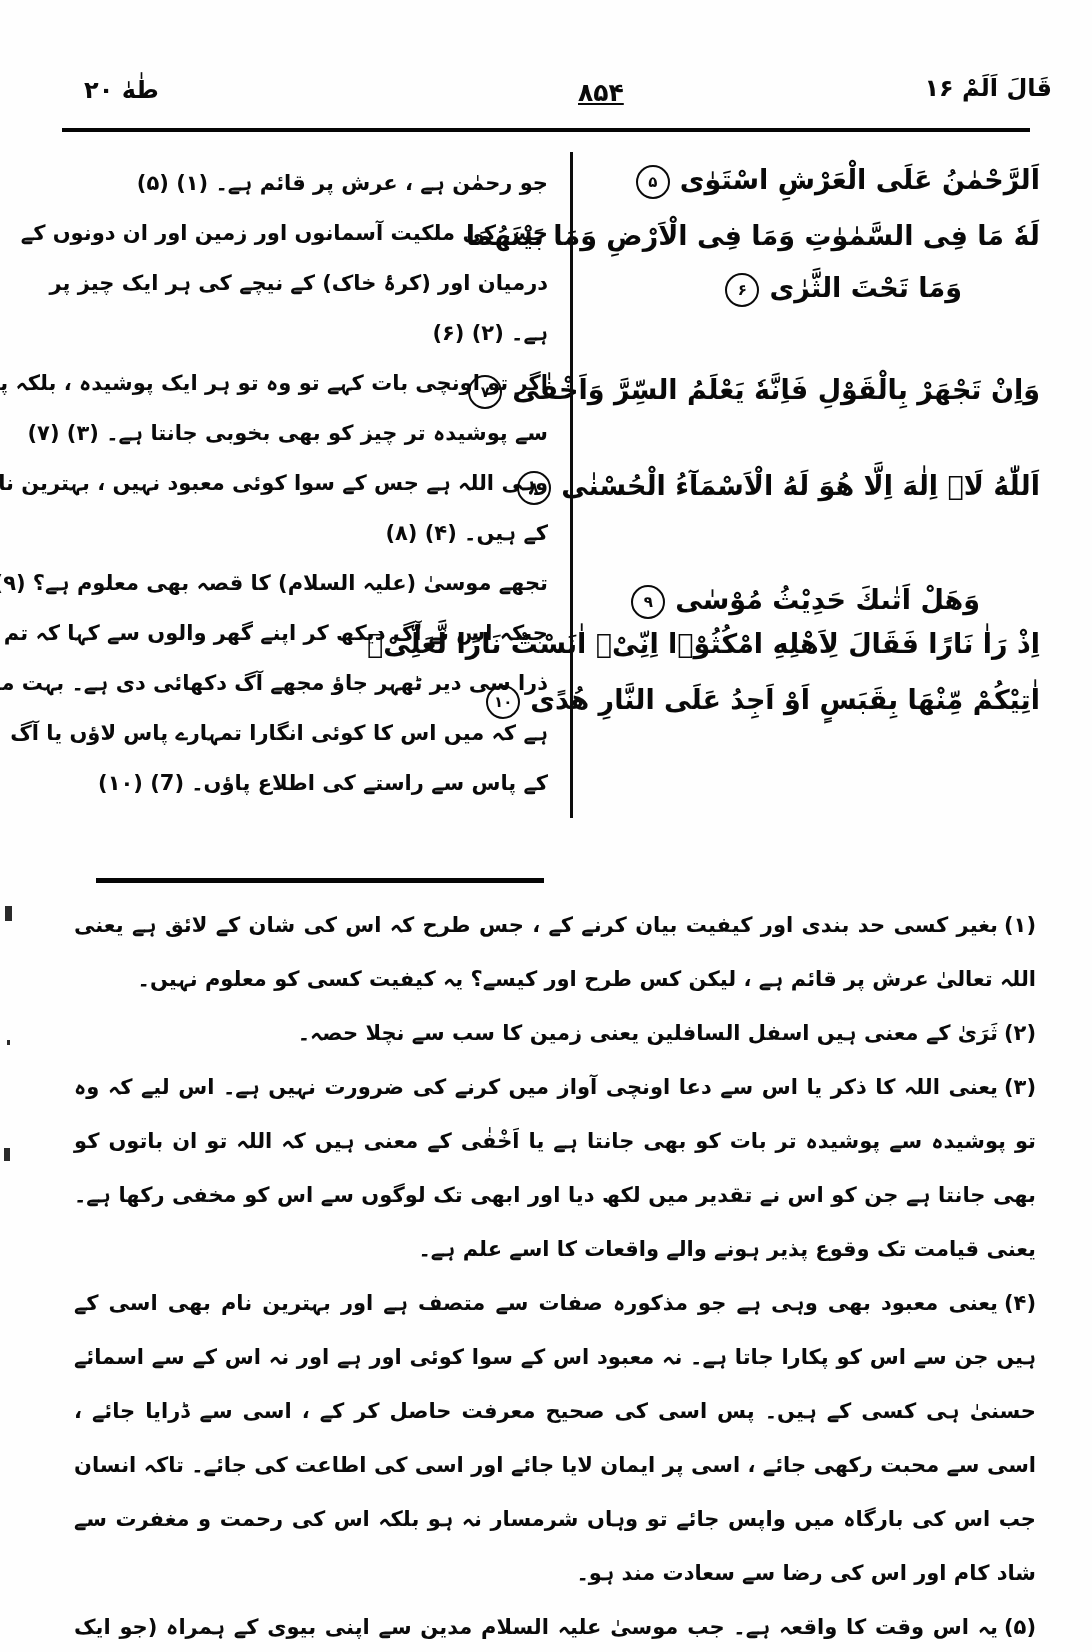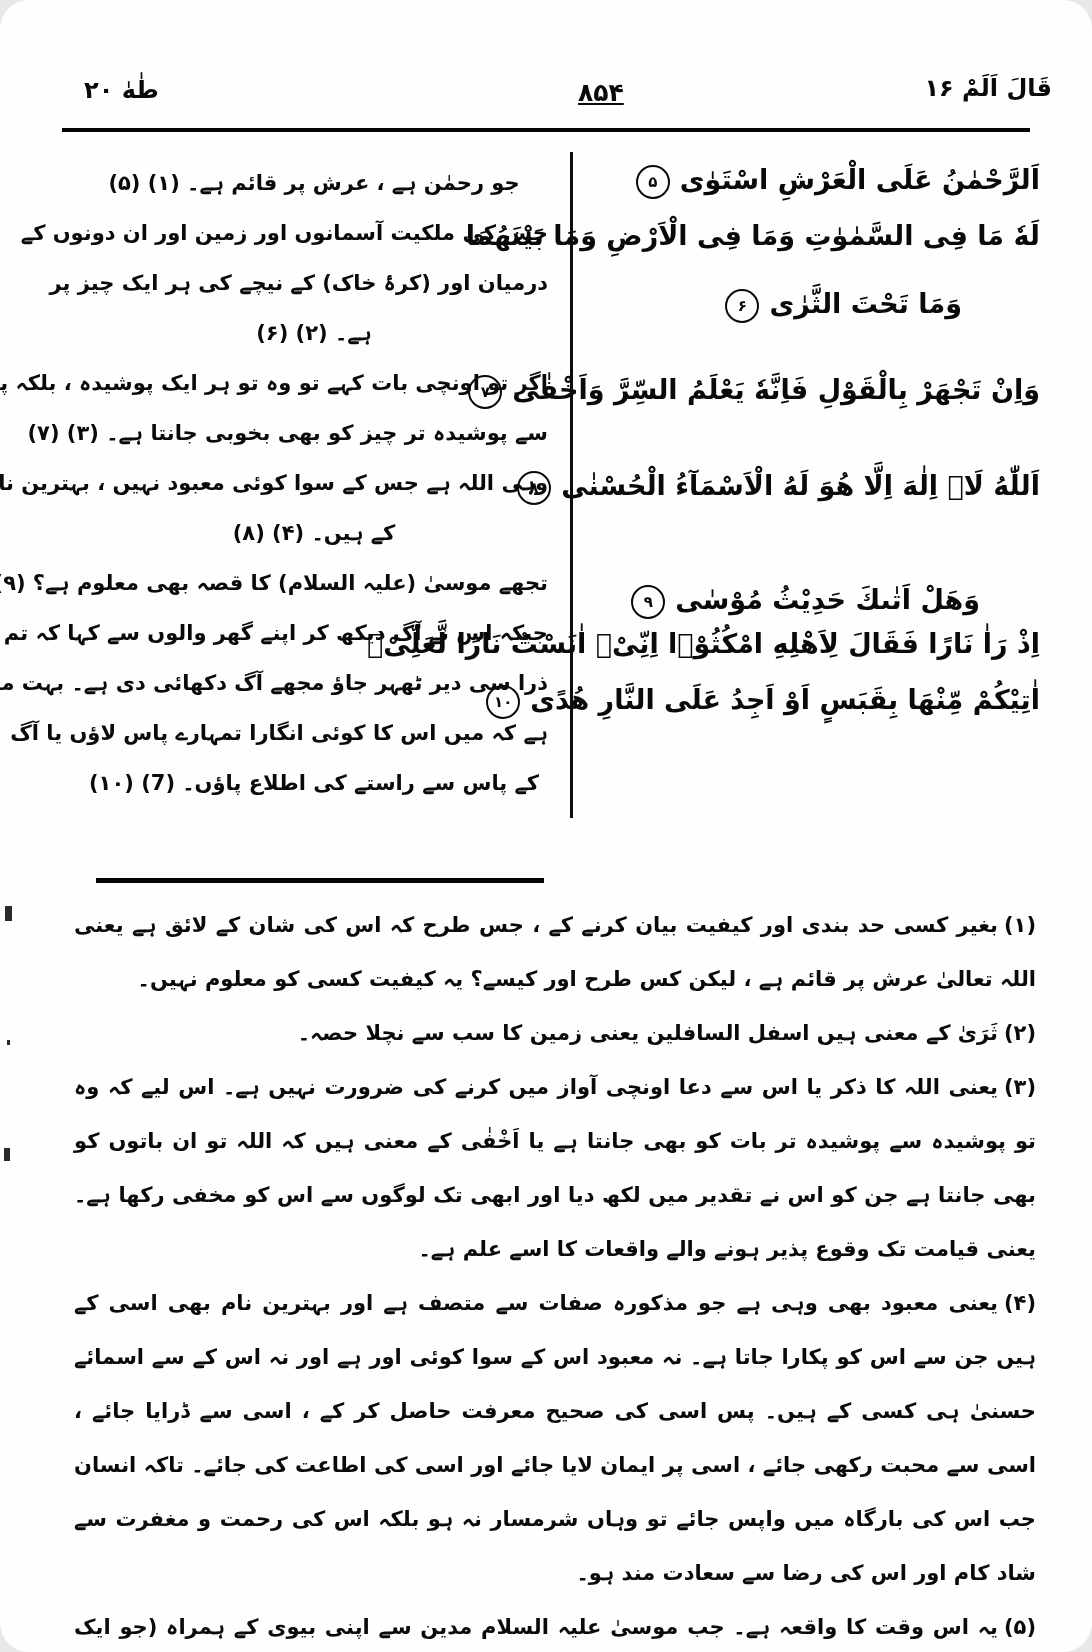--- a/index.html
+++ b/index.html
@@ -1,43 +1,43 @@
 <!DOCTYPE html>
 <html lang="ur" dir="rtl"><head>
 <meta charset="utf-8">
 <style>
   html,body{margin:0;padding:0;background:#e8e8e6;}
   .page{
     position:relative;width:1092px;height:1652px;margin:0 auto;
     background:#fefefe;color:#0a0a0a;overflow:hidden;
-    font-family:"DejaVu Sans", sans-serif;direction:rtl;border-radius:29px;
+    font-family:"DejaVu Sans", sans-serif;direction:rtl;
   }
   
   .hdr-left{position:absolute;left:84px;top:76px;font-size:24px;font-weight:bold;}
   .hdr-center{position:absolute;left:578px;top:78px;font-size:25px;font-weight:bold;text-decoration:underline;}
   .hdr-right{position:absolute;right:40px;top:74px;font-size:24px;font-weight:bold;}
   .hdr-rule{position:absolute;left:62px;top:128px;width:968px;height:4px;background:#050505;}
   
   .arabic{position:absolute;left:600px;top:150px;width:440px;height:672px;direction:rtl;}
   .a-line{
     position:absolute;right:0;width:100%;text-align:right;white-space:nowrap;
     font-size:27px;font-weight:bold;letter-spacing:.5px;line-height:44px;
   }
-  .a1{top:8px;}  .a2{top:64px;}  .a3{top:132px;padding-right:78px;box-sizing:border-box;}
+  .a1{top:8px;}  .a2{top:64px;}  .a3{top:116px;padding-right:78px;box-sizing:border-box;}
   .a4{top:218px;}.a5{top:314px;} .a6{top:428px;padding-right:60px;box-sizing:border-box;}
   .a7{top:472px;}.a8{top:528px;}
   .vnum{
     display:inline-block;width:30px;height:30px;border:2px solid #0a0a0a;border-radius:50%;
     font-size:15px;line-height:30px;text-align:center;vertical-align:middle;
     margin:0 10px 0 0;font-weight:bold;letter-spacing:0;
   }
   
   .urdu{position:absolute;left:80px;top:158px;width:468px;direction:rtl;}
   .u-line{
-    height:50px;line-height:50px;white-space:nowrap;text-align:center;
+    height:50px;line-height:50px;white-space:nowrap;text-align:right;
     font-size:21px;font-weight:bold;
   }
   
   .vdivider{position:absolute;left:570px;top:152px;width:3px;height:666px;background:#0c0c0c;}
   
   .fn-rule{position:absolute;left:96px;top:878px;width:448px;height:5px;background:#050505;}
   .footnotes{position:absolute;left:74px;top:898px;width:962px;direction:rtl;}
   .fn{
     margin:0;font-size:21px;font-weight:bold;line-height:54px;
     text-align:justify;text-align-last:right;

